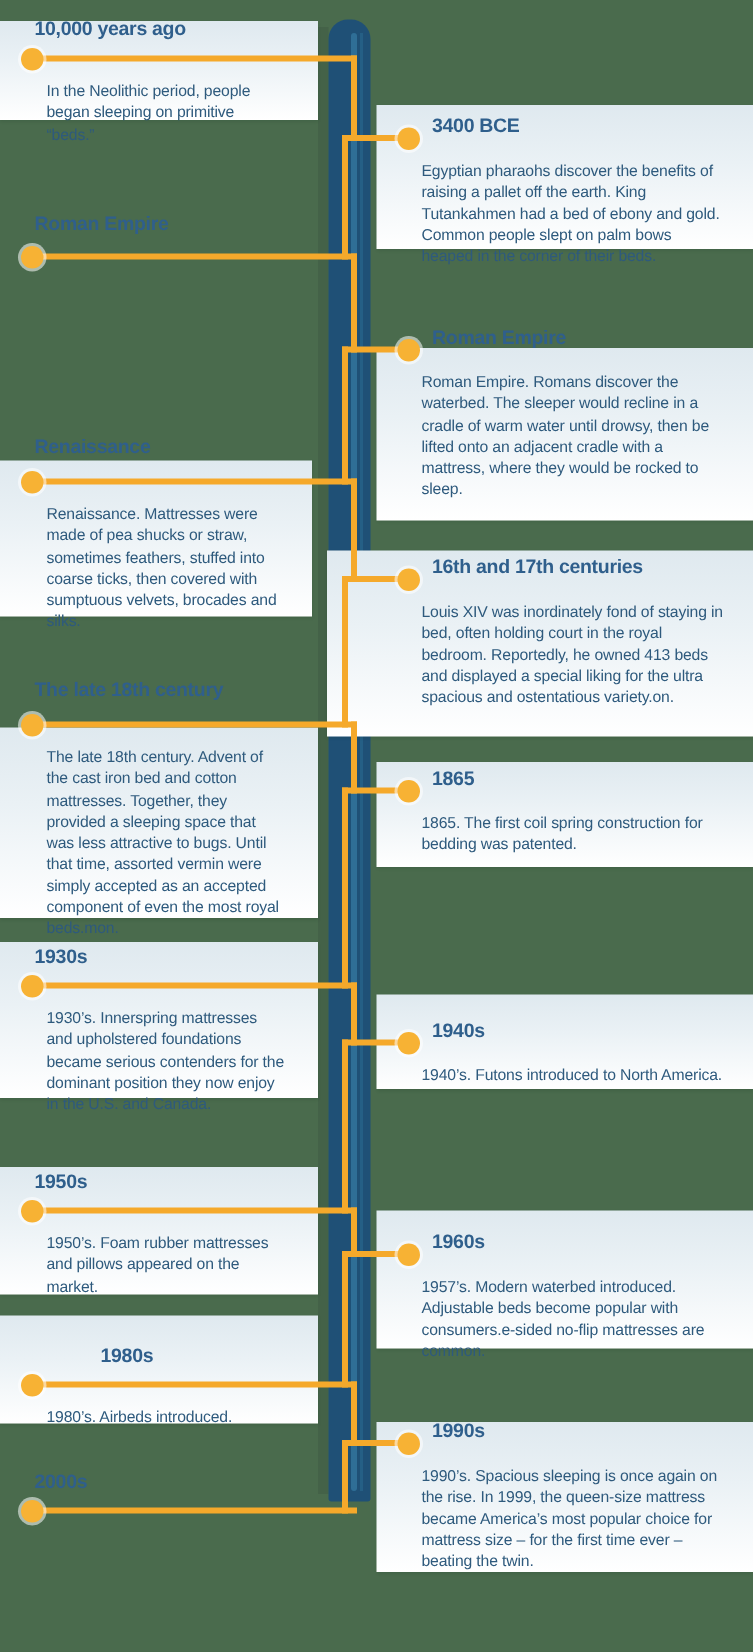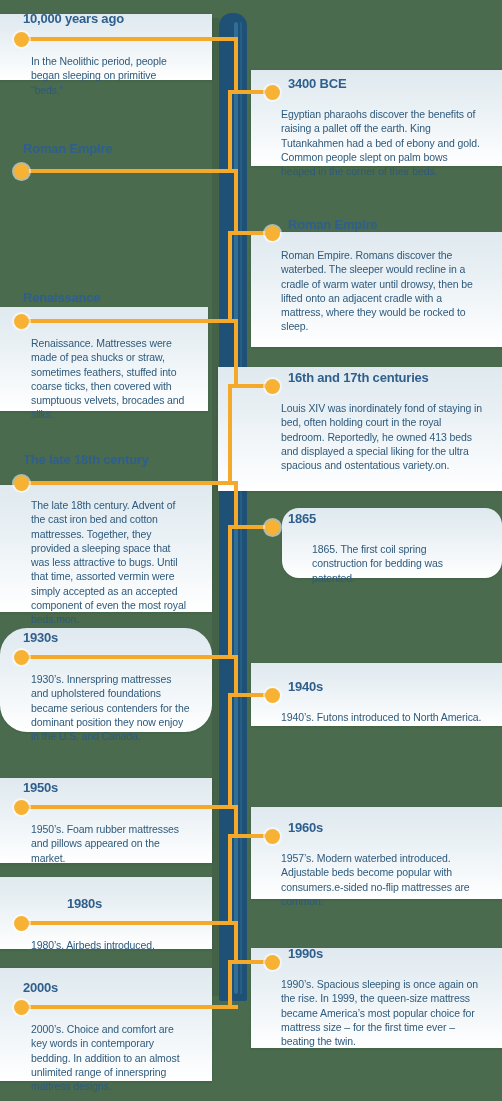--- a/index.html
+++ b/index.html
@@ -150,28 +150,28 @@
     <div class="conn-h" style="top: 384px; left: 228px; width: 45px;"></div>
     <div class="conn-v" style="top: 384px; height: 101px; left: 228px;"></div>
     <div class="dot" style="top: 379px; left: 265px;"></div>
     <div class="card left" style="top: 485px; height: 127px; width: 212px;">
       <div class="card-body" style="padding-top: 13px;">The late 18th century. Advent of the cast iron bed and cotton mattresses. Together, they provided a sleeping space that was less attractive to bugs. Until that time, assorted vermin were simply accepted as an accepted component of even the most royal beds.mon.</div>
     </div>
     <div class="era-title" style="top: 452px; left: 23px;">The late 18th century</div>
     <div class="conn-h" style="top: 481px; left: 21px; width: 217px;"></div>
     <div class="conn-v" style="top: 481px; height: 48px; left: 234px;"></div>
     <div class="dot" style="top: 476px; left: 14px;"></div>
-    <div class="card right" style="top: 508px; height: 70px; width: 220px; border-radius: 17px;">
+    <div class="card right" style="top: 508px; height: 70px; width: 251px;">
       <div class="card-body" style="padding-top: 34px;">1865. The first coil spring construction for bedding was patented.</div>
     </div>
     <div class="era-title" style="top: 511px; left: 288px;">1865</div>
     <div class="conn-h" style="top: 525px; left: 228px; width: 45px;"></div>
     <div class="conn-v" style="top: 525px; height: 134px; left: 228px;"></div>
     <div class="dot" style="top: 520px; left: 265px;"></div>
-    <div class="card left" style="top: 628px; height: 104px; width: 212px; border-radius: 27px;">
+    <div class="card left" style="top: 628px; height: 104px; width: 212px;">
       <div class="card-body" style="padding-top: 44px;">1930’s. Innerspring mattresses and upholstered foundations became serious contenders for the dominant position they now enjoy in the U.S. and Canada.</div>
     </div>
     <div class="era-title" style="top: 630px; left: 23px;">1930s</div>
     <div class="conn-h" style="top: 655px; left: 21px; width: 217px;"></div>
     <div class="conn-v" style="top: 655px; height: 42px; left: 234px;"></div>
     <div class="dot" style="top: 650px; left: 14px;"></div>
     <div class="card right" style="top: 663px; height: 63px; width: 251px;">
       <div class="card-body" style="padding-top: 47px;">1940’s. Futons introduced to North America.</div>
     </div>
     <div class="era-title" style="top: 679px; left: 288px;">1940s</div>
@@ -199,19 +199,16 @@
     <div class="conn-h" style="top: 921px; left: 21px; width: 217px;"></div>
     <div class="conn-v" style="top: 921px; height: 43px; left: 234px;"></div>
     <div class="dot" style="top: 916px; left: 14px;"></div>
     <div class="card right" style="top: 948px; height: 100px; width: 251px;">
       <div class="card-body" style="padding-top: 29px;">1990’s. Spacious sleeping is once again on the rise. In 1999, the queen-size mattress became America’s most popular choice for mattress size – for the first time ever – beating the twin.</div>
     </div>
     <div class="era-title" style="top: 946px; left: 288px;">1990s</div>
     <div class="conn-h" style="top: 960px; left: 228px; width: 45px;"></div>
     <div class="conn-v" style="top: 960px; height: 49px; left: 228px;"></div>
     <div class="dot" style="top: 955px; left: 265px;"></div>
-    <div class="card left" style="top: 968px; height: 113px; width: 212px;">
-      <div class="card-body" style="padding-top: 54px;">2000’s. Choice and comfort are key words in contemporary bedding. In addition to an almost unlimited range of innerspring mattress designs.</div>
-    </div>
     <div class="era-title" style="top: 980px; left: 23px;">2000s</div>
     <div class="conn-h" style="top: 1005px; left: 21px; width: 217px;"></div>
     <div class="dot" style="top: 1000px; left: 14px;"></div>
   </div>
 
 </body></html>

